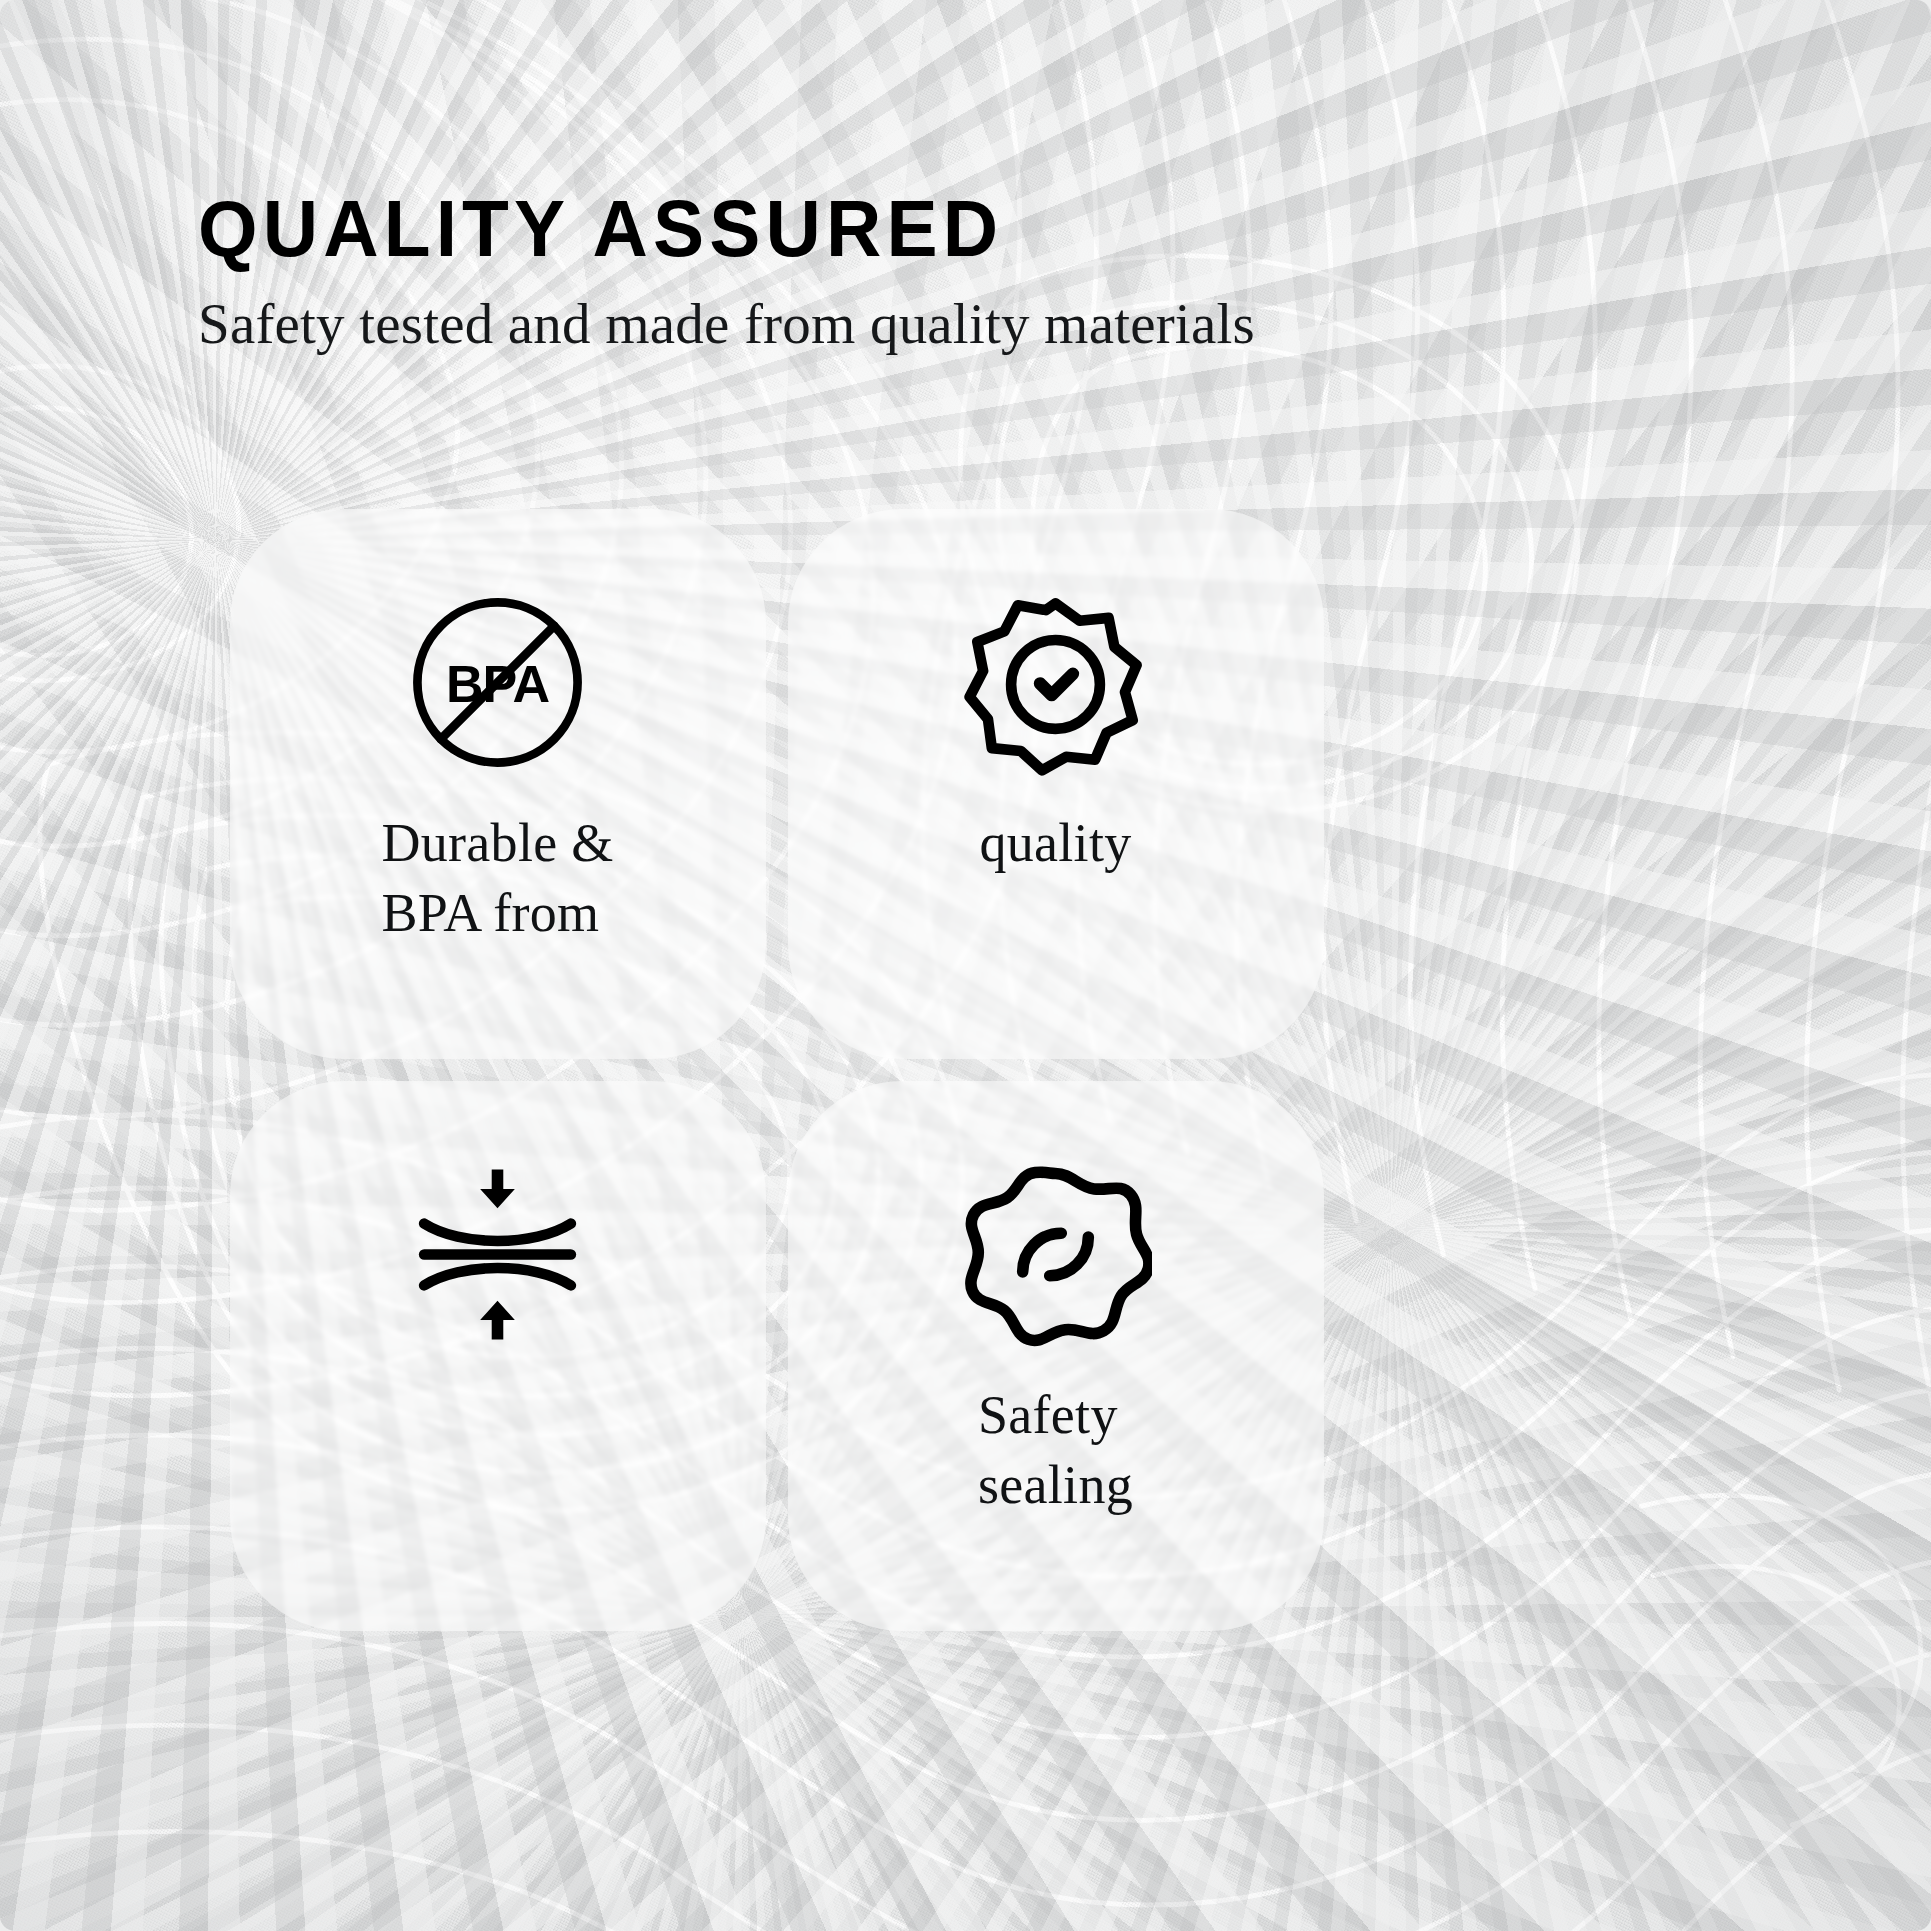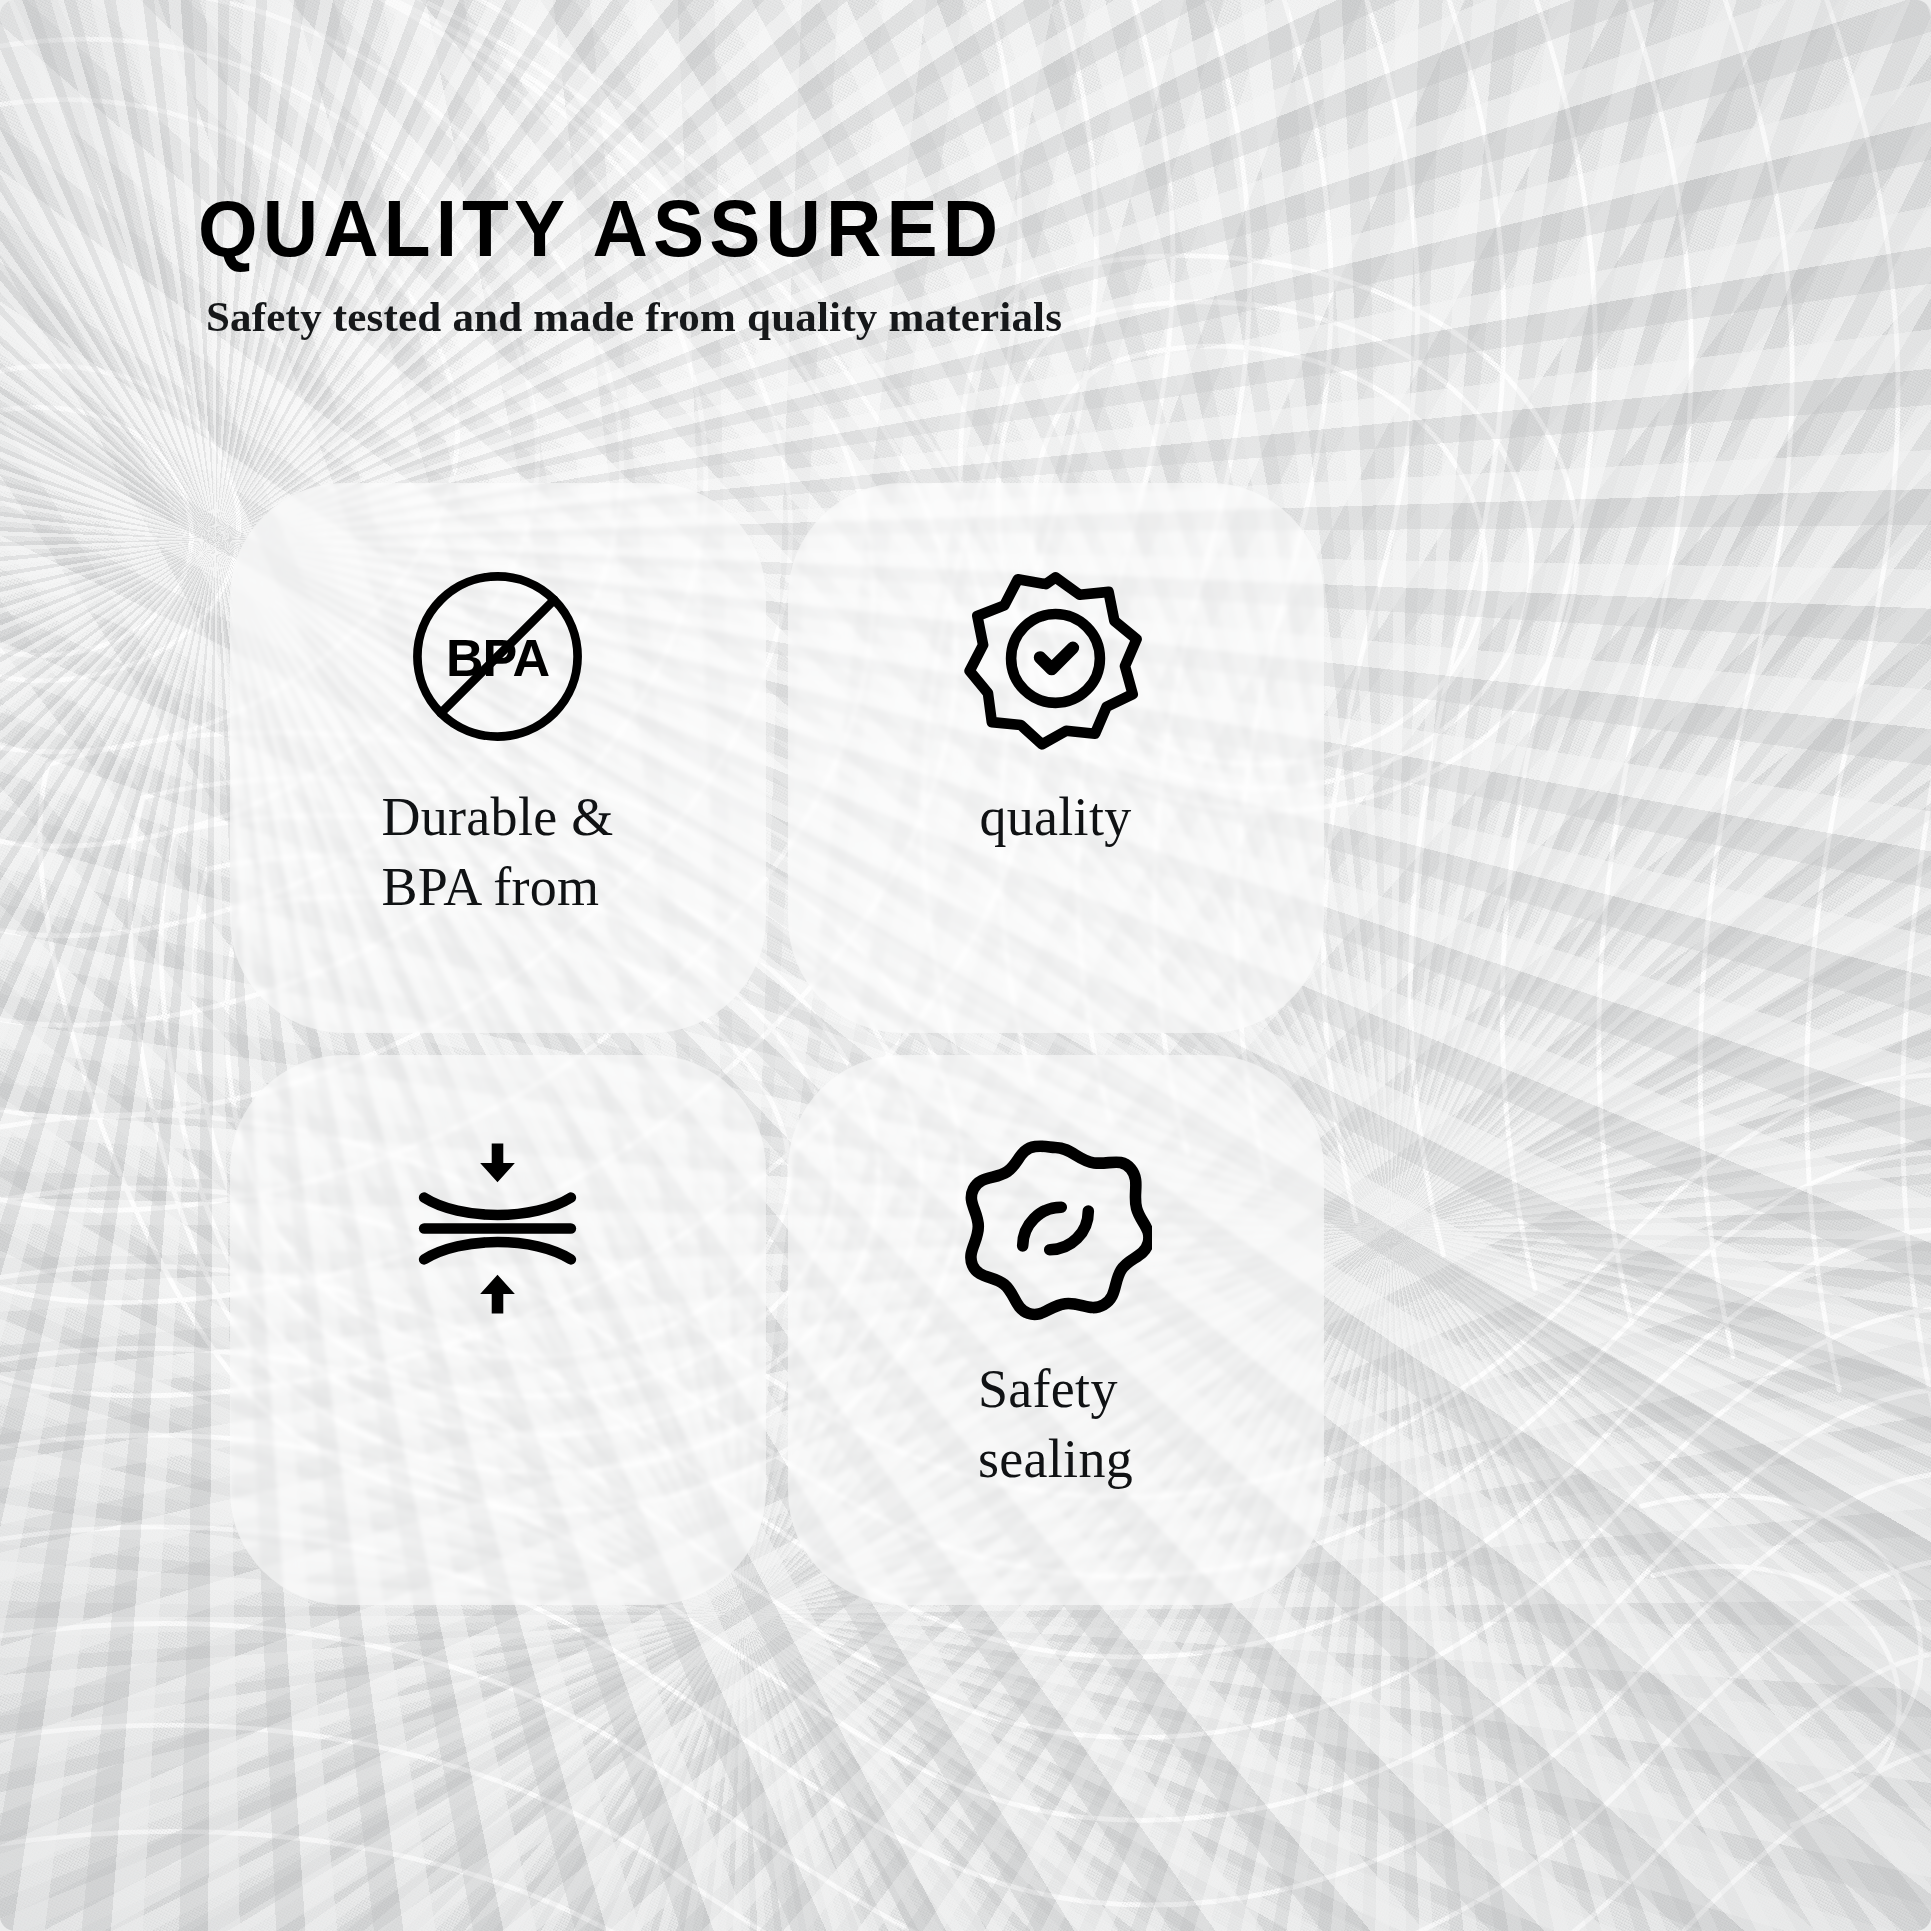--- a/index.html
+++ b/index.html
@@ -74,34 +74,33 @@
     color: #000000;
     line-height: 1.0;
     transform: scaleX(0.97);
     transform-origin: left center;
     white-space: nowrap;
   }
 
   .subtitle {
     margin-top: 25px;
     font-family: "Liberation Serif", "DejaVu Serif", serif;
-    font-size: 43px;
-    font-weight: 700;
+    font-size: 57px;
+    font-weight: 400;
     color: #16181a;
     letter-spacing: 0.2px;
     line-height: 1.1;
     white-space: nowrap;
-    margin-left: 8px;
   }
 
   
   .grid {
     position: absolute;
     left: 0;
-    top: 483px;
+    top: 509px;
     width: 1553px;
     display: grid;
     grid-template-columns: 536px 536px;
     grid-template-rows: 550px 550px;
     justify-content: center;
     column-gap: 217px;
     row-gap: 53px;
     gap: 22px;
   }
 

